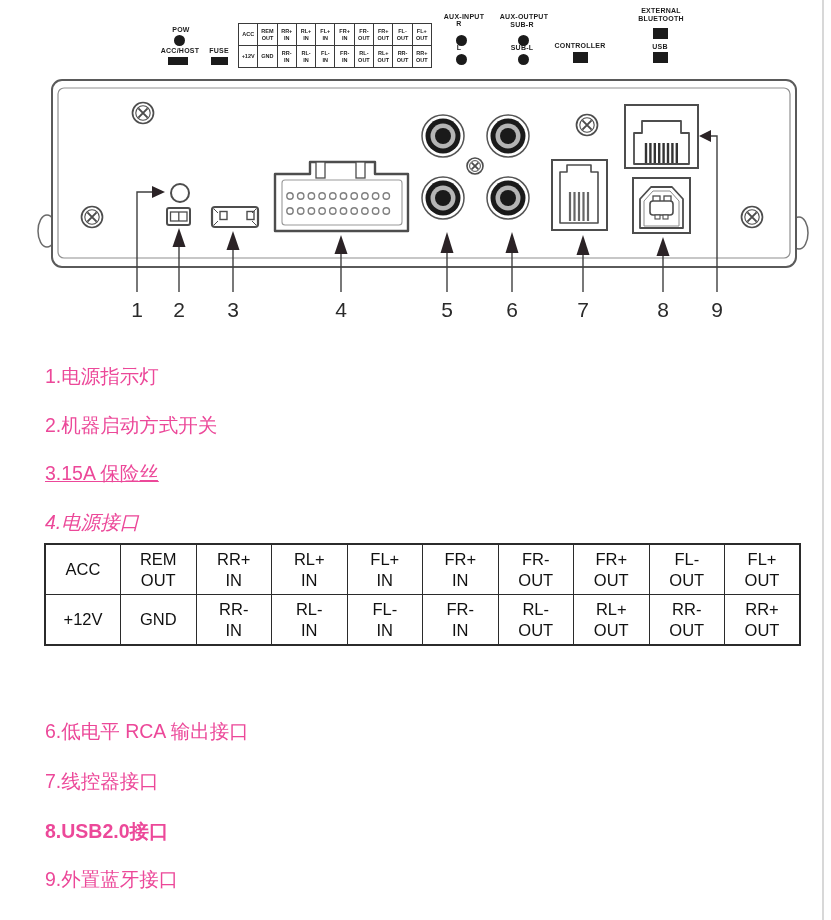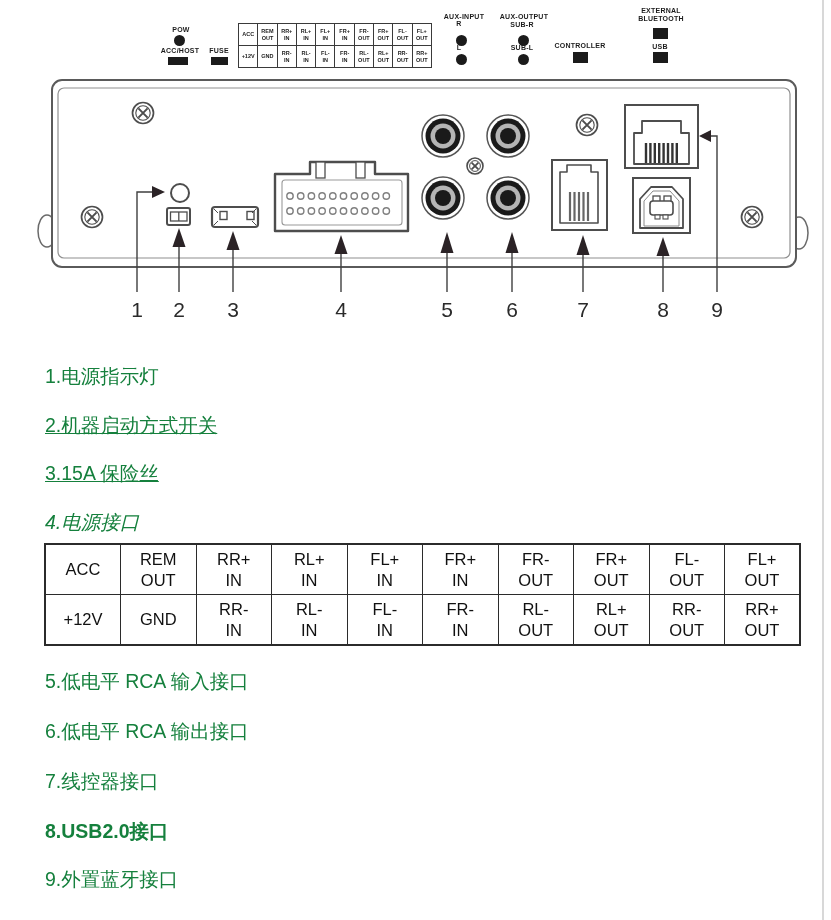--- a/index.html
+++ b/index.html
@@ -36,21 +36,21 @@
     position:absolute;left:44px;top:543px;width:757px;height:98px;
     border-collapse:collapse;table-layout:fixed;background:#fff;border:2px solid #2b2b2b;
   }
   .big-table td{
     border:1.5px solid #2b2b2b;padding:0;height:49px;
     font-size:16.5px;color:#111;text-align:center;vertical-align:middle;
     line-height:1.25;white-space:pre-line;
   }
   
   .legend-item{
-    position:absolute;left:45px;font-size:19.5px;color:#15803d;white-space:nowrap;
+    position:absolute;left:45px;font-size:19.5px;color:#ec4899;white-space:nowrap;
   }
   .page-edge{position:absolute;left:822px;top:0;width:2px;height:920px;background:#d8d8d8;}
 </style>
 </head>
 <body>
 
 <div id="stage">
 
   <div class="page-edge"></div>
 
@@ -352,21 +352,20 @@
 <div class="callout-num" style="left: 137px;">1</div>
     <div class="callout-num" style="left: 179px;">2</div>
     <div class="callout-num" style="left: 233px;">3</div>
     <div class="callout-num" style="left: 341px;">4</div>
     <div class="callout-num" style="left: 447px;">5</div>
     <div class="callout-num" style="left: 512px;">6</div>
     <div class="callout-num" style="left: 583px;">7</div>
     <div class="callout-num" style="left: 663px;">8</div>
     <div class="callout-num" style="left: 717px;">9</div>
     <div class="legend-item" style="top: 363px;">1.电源指示灯</div>
-    <div class="legend-item" style="top: 412px; text-decoration: underline;">2.机器启动方式开关</div>
+    <div class="legend-item" style="top: 412px;">2.机器启动方式开关</div>
     <div class="legend-item" style="top: 460px; text-decoration: underline;">3.15A 保险丝</div>
     <div class="legend-item" style="top: 509px; font-style: italic;">4.电源接口</div>
-    <div class="legend-item" style="top: 668px;">5.低电平 RCA 输入接口</div>
     <div class="legend-item" style="top: 718px;">6.低电平 RCA 输出接口</div>
     <div class="legend-item" style="top: 768px;">7.线控器接口</div>
     <div class="legend-item" style="top: 818px; font-weight: bold;">8.USB2.0接口</div>
     <div class="legend-item" style="top: 866px;">9.外置蓝牙接口</div>
   </div>
 
 </body></html>

